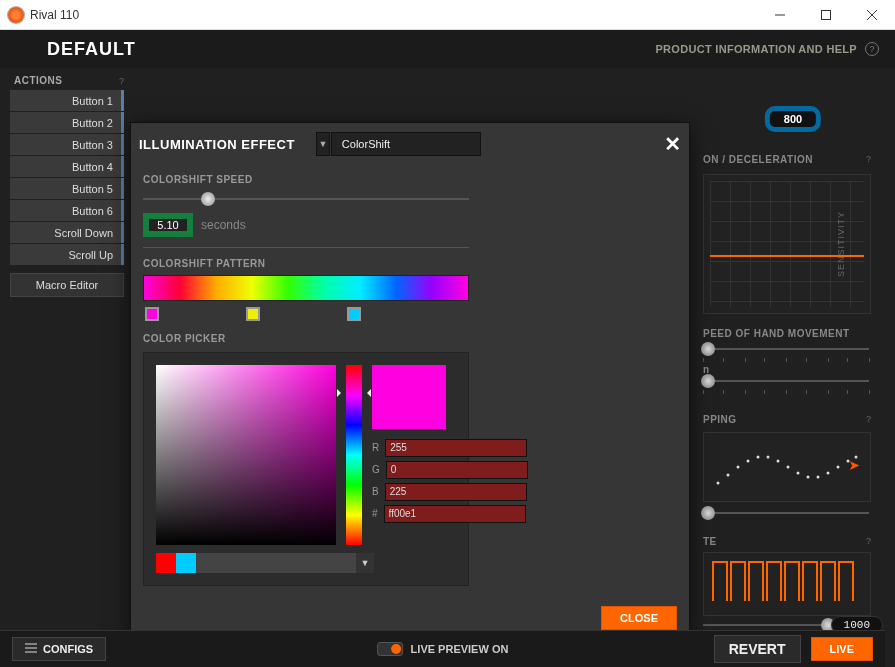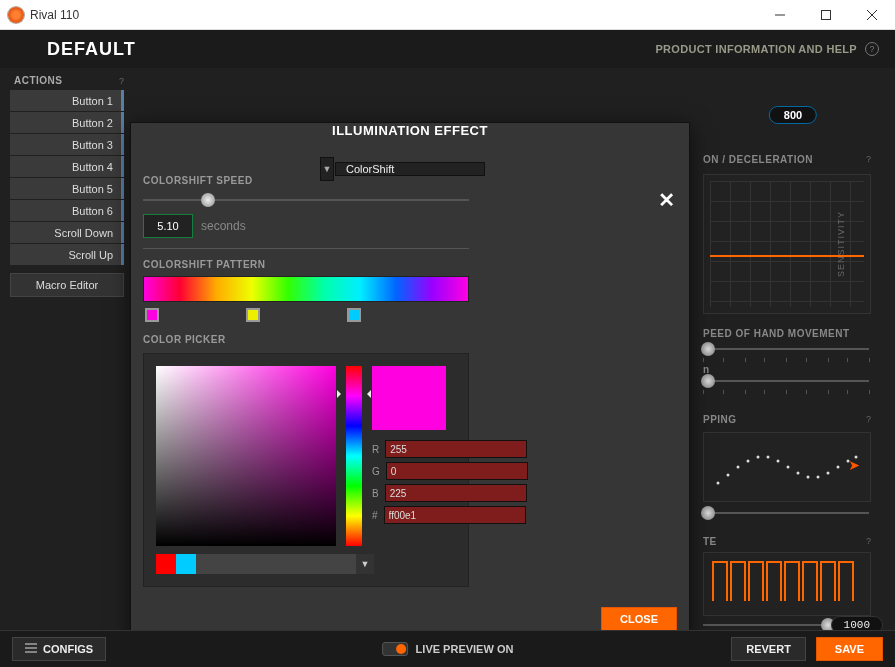--- a/index.html
+++ b/index.html
@@ -54,21 +54,21 @@
   .macro-btn {
     margin-top:8px;height:24px;background:#333;border:1px solid #444;
     display:flex;align-items:center;justify-content:center;color:#ddd;font-size:11px;cursor:pointer;
   }
   
   .rightpanel {
     position:absolute;right:12px;top:0;width:180px;bottom:0;
   }
   .cpi-pill{
     position:absolute;top:38px;left:50%;transform:translateX(-50%);
-    background:#111;color:#fff;border:1px solid #0369a1;border-radius:10px;
+    background:#111;color:#fff;border:5px solid #0369a1;border-radius:10px;
     padding:2px 14px;font-size:11px;font-weight:bold;
   }
   .rlabel{color:#888;font-size:10px;font-weight:bold;letter-spacing:0.5px;}
   .accdec-box{
     position:absolute;top:106px;left:0;width:168px;height:140px;
     background:#222;border:1px solid #333;
   }
   .accdec-box .grid{position:absolute;inset:6px 6px 6px 6px;background:
     repeating-linear-gradient(to right,#333 0,#333 1px,transparent 1px,transparent 20px),
     repeating-linear-gradient(to bottom,#333 0,#333 1px,transparent 1px,transparent 20px);}
@@ -90,34 +90,34 @@
   .ticks{position:absolute;left:0;right:14px;height:8px;}
   .ticks span{position:absolute;width:1px;height:4px;background:#555;top:0;}
   .val-pill{position:absolute;background:#111;border:1px solid #333;border-radius:10px;padding:2px 12px;font-size:11px;color:#eee;font-family:Liberation Mono, monospace;}
   
   .modal {
     position:absolute;left:130px;top:54px;width:560px;height:518px;
     background:#363636;border:1px solid #111;
     box-shadow:0 4px 20px rgba(0,0,0,0.6);
     display:flex;flex-direction:column;
   }
-  .modal-head{height:44px;display:flex;align-items:center;padding:0 14px;gap:12px;flex-direction:column;}
+  .modal-head{height:44px;display:flex;align-items:center;padding:0 8px;gap:12px;}
   .modal-head .mtitle{color:#fff;font-size:13px;font-weight:bold;letter-spacing:0.5px;}
   .modal-head .dropdown{
     background:#222;border:1px solid #111;color:#eee;height:24px;
     display:flex;align-items:center;padding:0 10px;width:150px;font-size:11px;position:relative;cursor:pointer;
   }
   .modal-head .dropdown .arrow{position:absolute;left:-16px;width:14px;height:24px;display:flex;align-items:center;justify-content:center;color:#aaa;border:1px solid #111;background:#222;font-size:9px;}
   .modal-head .close-x{margin-left:auto;color:#fff;font-size:20px;cursor:pointer;font-weight:bold;}
   .modal-body{flex:1;display:flex;}
   .leftcol{width:350px;padding:0 12px 12px 12px;}
   .rightcol{flex:1;padding:0 12px 12px 12px;}
   .sublabel{color:#999;font-size:10px;font-weight:bold;letter-spacing:0.5px;margin:8px 0 6px 0;}
   .speedrow{display:flex;align-items:center;gap:8px;margin-top:6px;}
-  .numinput{width:50px;height:24px;background:#222;border:1px solid #15803d;color:#fff;text-align:center;font-size:11px;}
+  .numinput{width:50px;height:24px;background:#222;border:6px solid #15803d;color:#fff;text-align:center;font-size:11px;}
   .unit{color:#888;font-size:12px;}
   .track{position:relative;height:16px;margin-bottom:4px;}
   .track .line{position:absolute;left:0;right:0;top:7px;height:2px;background:#555;}
   .track .knob{position:absolute;width:14px;height:14px;border-radius:50%;background:radial-gradient(circle,#eee,#888);top:1px;}
   .hr{height:1px;background:#555;margin:10px 0;}
   .spectrum{
     height:26px;margin-top:4px;border:1px solid #222;
     background:linear-gradient(to right,#ff00e1,#ff0033,#ffaa00,#eeff00,#33ff00,#00ffaa,#00eeff,#0066ff,#9900ff,#ff00e1);
   }
   .markers{display:flex;justify-content:space-between;padding:6px 2px 0 2px;}
@@ -152,38 +152,38 @@
   .preset.p2{background:linear-gradient(to right,#ff4400,#ffaa00,#ffdd00,#ff6600);}
   .preset.p3{background:linear-gradient(to right,#0044ff,#0099ff,#9966ff,#3366ff);}
   .preset.p4{background:linear-gradient(to right,#990000,#cccc00,#006600,#005566,#003388,#770077,#990066);}
   .modal-foot{height:42px;display:flex;align-items:center;justify-content:flex-end;padding:0 12px;}
   .close-btn{
     background:#ff6600;color:#fff;border:1px solid #e55500;
     padding:5px 18px;font-size:11px;font-weight:bold;cursor:pointer;
   }
   
   .bottombar{
-    position:absolute;left:0;right:0;bottom:0;height:37px;
+    position:absolute;left:0;right:10px;bottom:0;height:37px;
     background:#1a1a1a;border-top:1px solid #333;
     display:flex;align-items:center;padding:0 12px;gap:10px;
   }
   .configs-btn{
     background:#2a2a2a;border:1px solid #444;color:#eee;
     padding:5px 12px;font-size:11px;font-weight:bold;cursor:pointer;
     display:flex;align-items:center;gap:6px;
   }
   .live-preview{
     position:absolute;left:50%;transform:translateX(-50%);
     display:flex;align-items:center;gap:8px;color:#ccc;font-size:11px;font-weight:bold;
   }
   .toggle{width:26px;height:14px;background:#333;border:1px solid #555;border-radius:3px;position:relative;}
   .toggle .dot{position:absolute;right:1px;top:1px;width:10px;height:10px;border-radius:50%;background:#ff6600;}
   .revert-btn{
     background:#2a2a2a;border:1px solid #444;color:#eee;
-    padding:5px 14px;font-size:11px;font-weight:bold;cursor:pointer;
+    padding:5px 14px;font-size:14px;font-weight:bold;cursor:pointer;
   }
   .save-btn{
     background:#ff6600;color:#fff;border:1px solid #e55500;
     padding:5px 18px;font-size:11px;font-weight:bold;cursor:pointer;
   }
   .cursor-arrow{position:absolute;color:#ff5500;font-size:14px;pointer-events:none;}
   .section-qmark{position:absolute;color:#666;font-size:9px;}
 </style>
 </head>
 <body>
@@ -432,15 +432,15 @@
       <span>CONFIGS</span>
     </button>
     <div class="live-preview">
       <div class="toggle">
           <div class="dot"></div>
         </div>
       <span>LIVE PREVIEW ON</span>
     </div>
     <div style="flex:1"></div>
     <button class="revert-btn">REVERT</button>
-    <button class="save-btn">SAVE</button>
+    <button class="save-btn">LIVE</button>
   </div>
 </div>
 
 </body></html>

